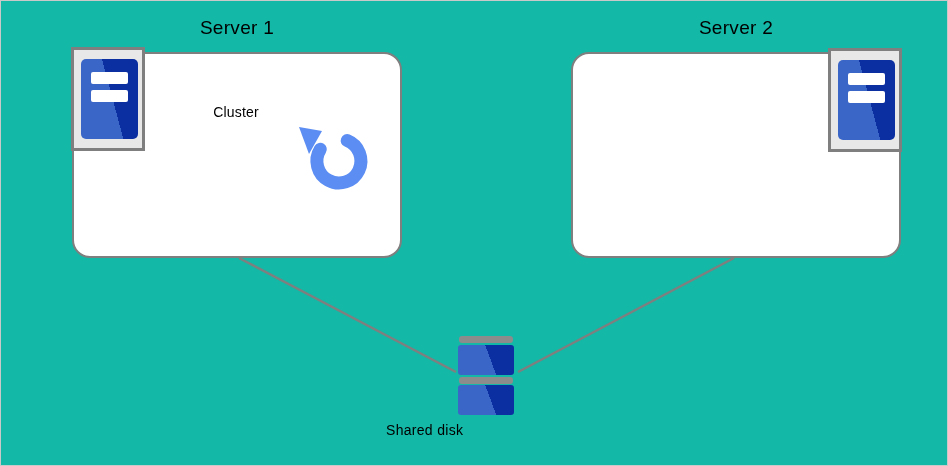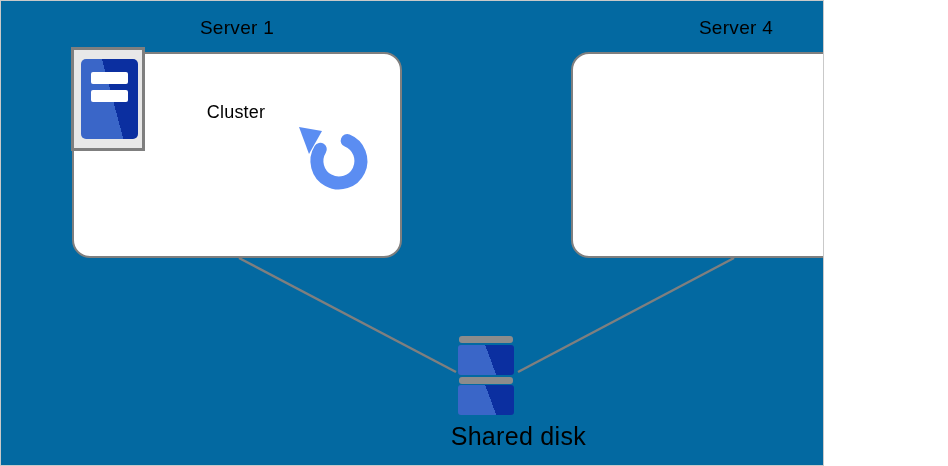--- a/index.html
+++ b/index.html
@@ -1,20 +1,20 @@
 <!DOCTYPE html>
 <html><head>
 <meta charset="utf-8">
 <style>
   html,body{margin:0;padding:0;background:#ffffff;}
   .canvas{
     position:relative;
-    width:824px;height:466px;
+    width:948px;height:466px;
     box-sizing:border-box;
-    background:#0369a1;
+    background:#14b8a6;
     border:1px solid #c9c9c9;
     font-family:"Liberation Sans", sans-serif;
     color:#000000;
     overflow:hidden;
   }
   .connectors{position:absolute;left:0;top:0;width:948px;height:466px;}
   .server-box{
     position:absolute;
     width:330px;height:206px;
     box-sizing:border-box;
@@ -46,55 +46,55 @@
     background:linear-gradient(75deg,#3a66c8 54%,#0b2fa0 54%);
   }
   .tower .slot{
     position:absolute;left:10px;width:37px;height:12px;
     background:#ffffff;border-radius:2px;
   }
   .tower .slot.s1{top:13px;}
   .tower .slot.s2{top:31px;}
   .note{
     position:absolute;left:175px;top:100px;width:120px;
-    text-align:center;font-size:18px;line-height:22px;letter-spacing:.2px;
+    text-align:center;font-size:14px;line-height:22px;letter-spacing:.2px;
   }
   .note span{display:block;}
   .reboot{position:absolute;left:294px;top:113px;}
   .disk{position:absolute;left:457px;top:335px;width:56px;height:79px;}
   .disk .cap{
     position:absolute;left:1px;width:54px;height:7px;
     background:#8c8c8c;border-radius:3px;
   }
   .disk .cap.c1{top:0;}
   .disk .cap.c2{top:41px;}
   .disk .platter{
     position:absolute;left:0;width:56px;height:30px;
     border-radius:3px;
     background:linear-gradient(70deg,#3a66c8 57%,#0b2fa0 57%);
   }
   .disk .platter.p1{top:9px;}
   .disk .platter.p2{top:49px;}
   .disk-label{
     position:absolute;left:385px;top:421px;width:200px;
-    text-align:right;font-size:25px;letter-spacing:.3px;
+    text-align:left;font-size:14px;letter-spacing:.3px;
   }
 </style>
 </head>
 <body>
 
 <div class="canvas">
 
   <svg class="connectors" viewBox="0 0 948 466">
     <line x1="238" y1="257" x2="455" y2="371" stroke="#7f7f7f" stroke-width="2.5"></line>
     <line x1="733" y1="257" x2="517" y2="371" stroke="#7f7f7f" stroke-width="2.5"></line>
   </svg>
 
   <div class="server-title title1">Server 1</div>
-  <div class="server-title title2">Server 4</div>
+  <div class="server-title title2">Server 2</div>
 
   <div class="server-box box1"></div>
   <div class="server-box box2"></div>
 
   <div class="icon-frame frame1">
     <div class="tower">
       <div class="slot s1"></div>
       <div class="slot s2"></div>
     </div>
   </div>

